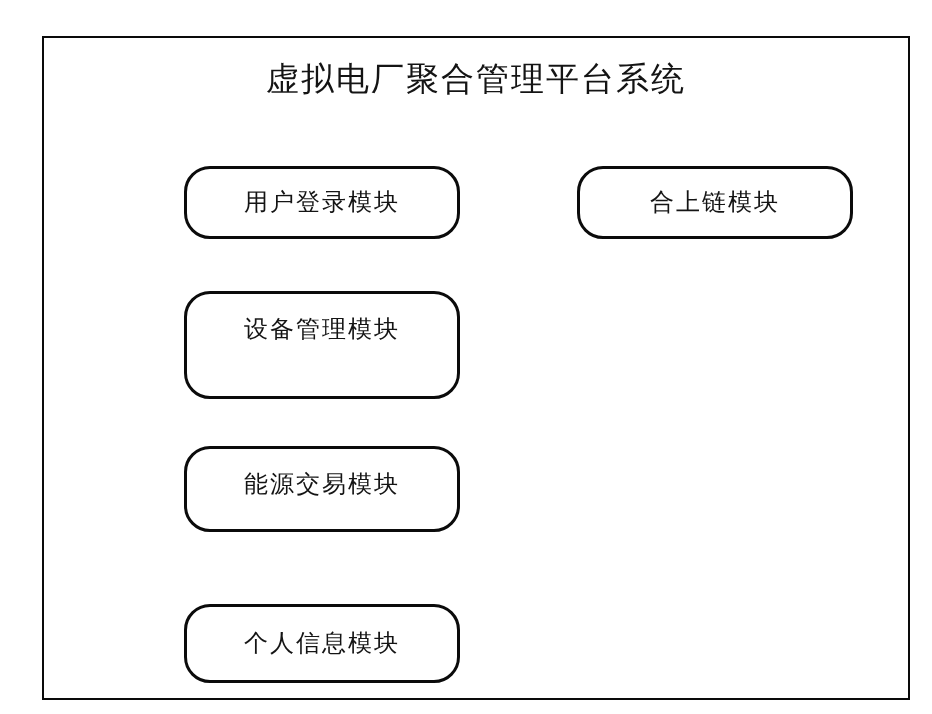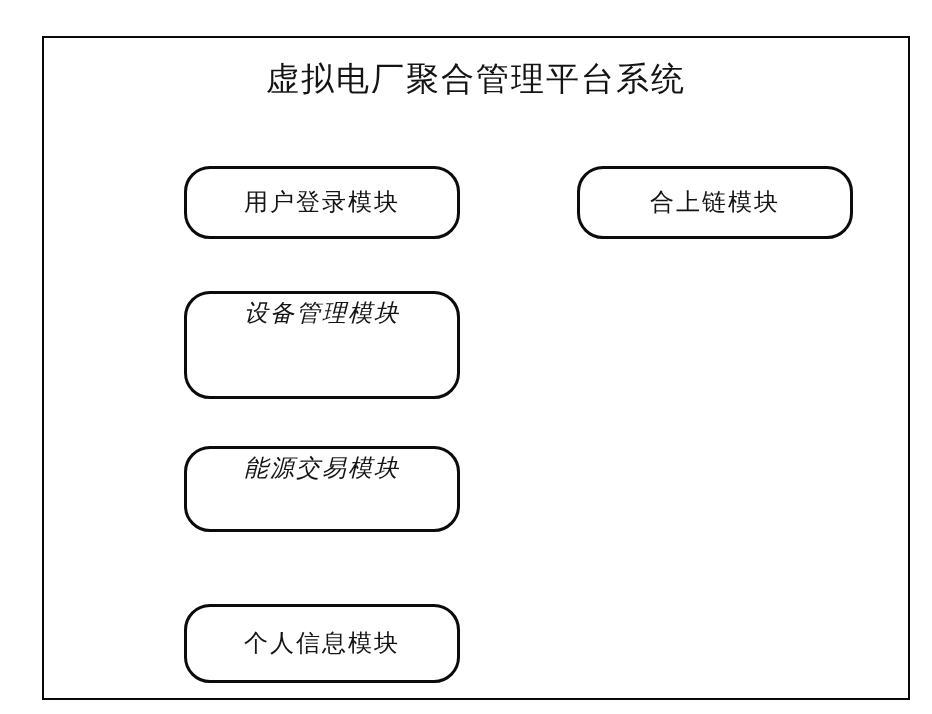--- a/index.html
+++ b/index.html
@@ -69,21 +69,21 @@
   }
   .module-box .module-label {
     display: block;
     width: 100%;
     padding: 0 8px;
     box-sizing: border-box;
     white-space: pre-line;
   }
   .align-middle { align-items: center; }
   .align-top { align-items: flex-start; }
-  .align-top .module-label { padding-top: 4px; font-style: italic; }
+  .align-top .module-label { padding-top: 20px; }
 
   
   .col-left  { left: 140px; width: 276px; }
   .col-right { left: 533px; width: 276px; }
 
   
   #box-user-login       { top: 128px; height: 73px; }
   #box-device-mgmt      { top: 253px; height: 108px; }
   #box-energy-trade     { top: 408px; height: 86px; }
   #box-personal-info    { top: 566px; height: 79px; }

